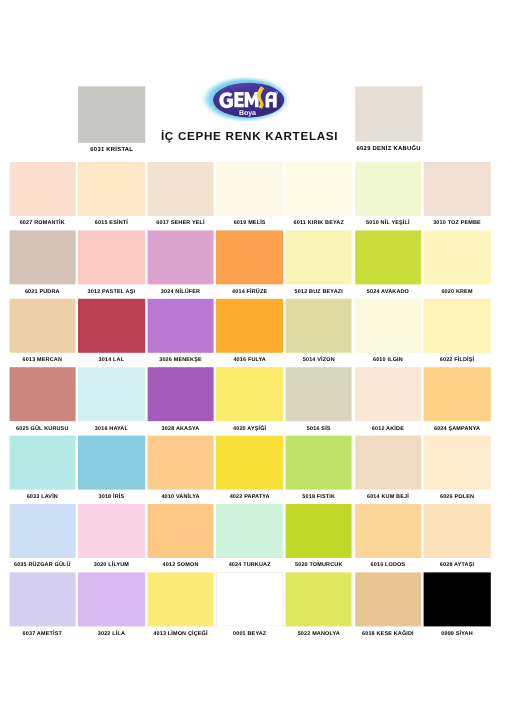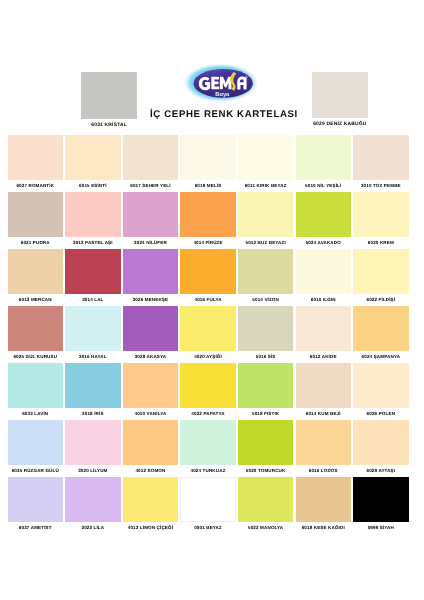--- a/index.html
+++ b/index.html
@@ -7,21 +7,21 @@
     margin: 0; padding: 0;
     width: 424px; height: 600px;
     background: #ffffff;
     font-family: "Liberation Sans", sans-serif;
     -webkit-font-smoothing: antialiased;
     text-rendering: geometricPrecision;
   }
   #page { position: relative; width: 424px; height: 600px; overflow: hidden; background: #fff; }
 
   
-  #header { position: absolute; left: 16px; top: 0; width: 368px; height: 133px; }
+  #header { position: absolute; left: 0; top: 0; width: 368px; height: 133px; }
 
   .hdr-swatch { position: absolute; }
   .hdr-swatch .chip { width: 100%; height: 46.6px; }
   .hdr-swatch .cap {
     text-align: center; font-size: 4.9px; font-weight: bold; color: #000000;
     letter-spacing: 0.22px; margin-top: 4.0px; white-space: nowrap;
   }
   #hdr-left  { left: 65.4px; top: 72.1px; width: 55.5px; }
   #hdr-right { left: 295.9px; top: 71.9px; width: 56px; }
 

